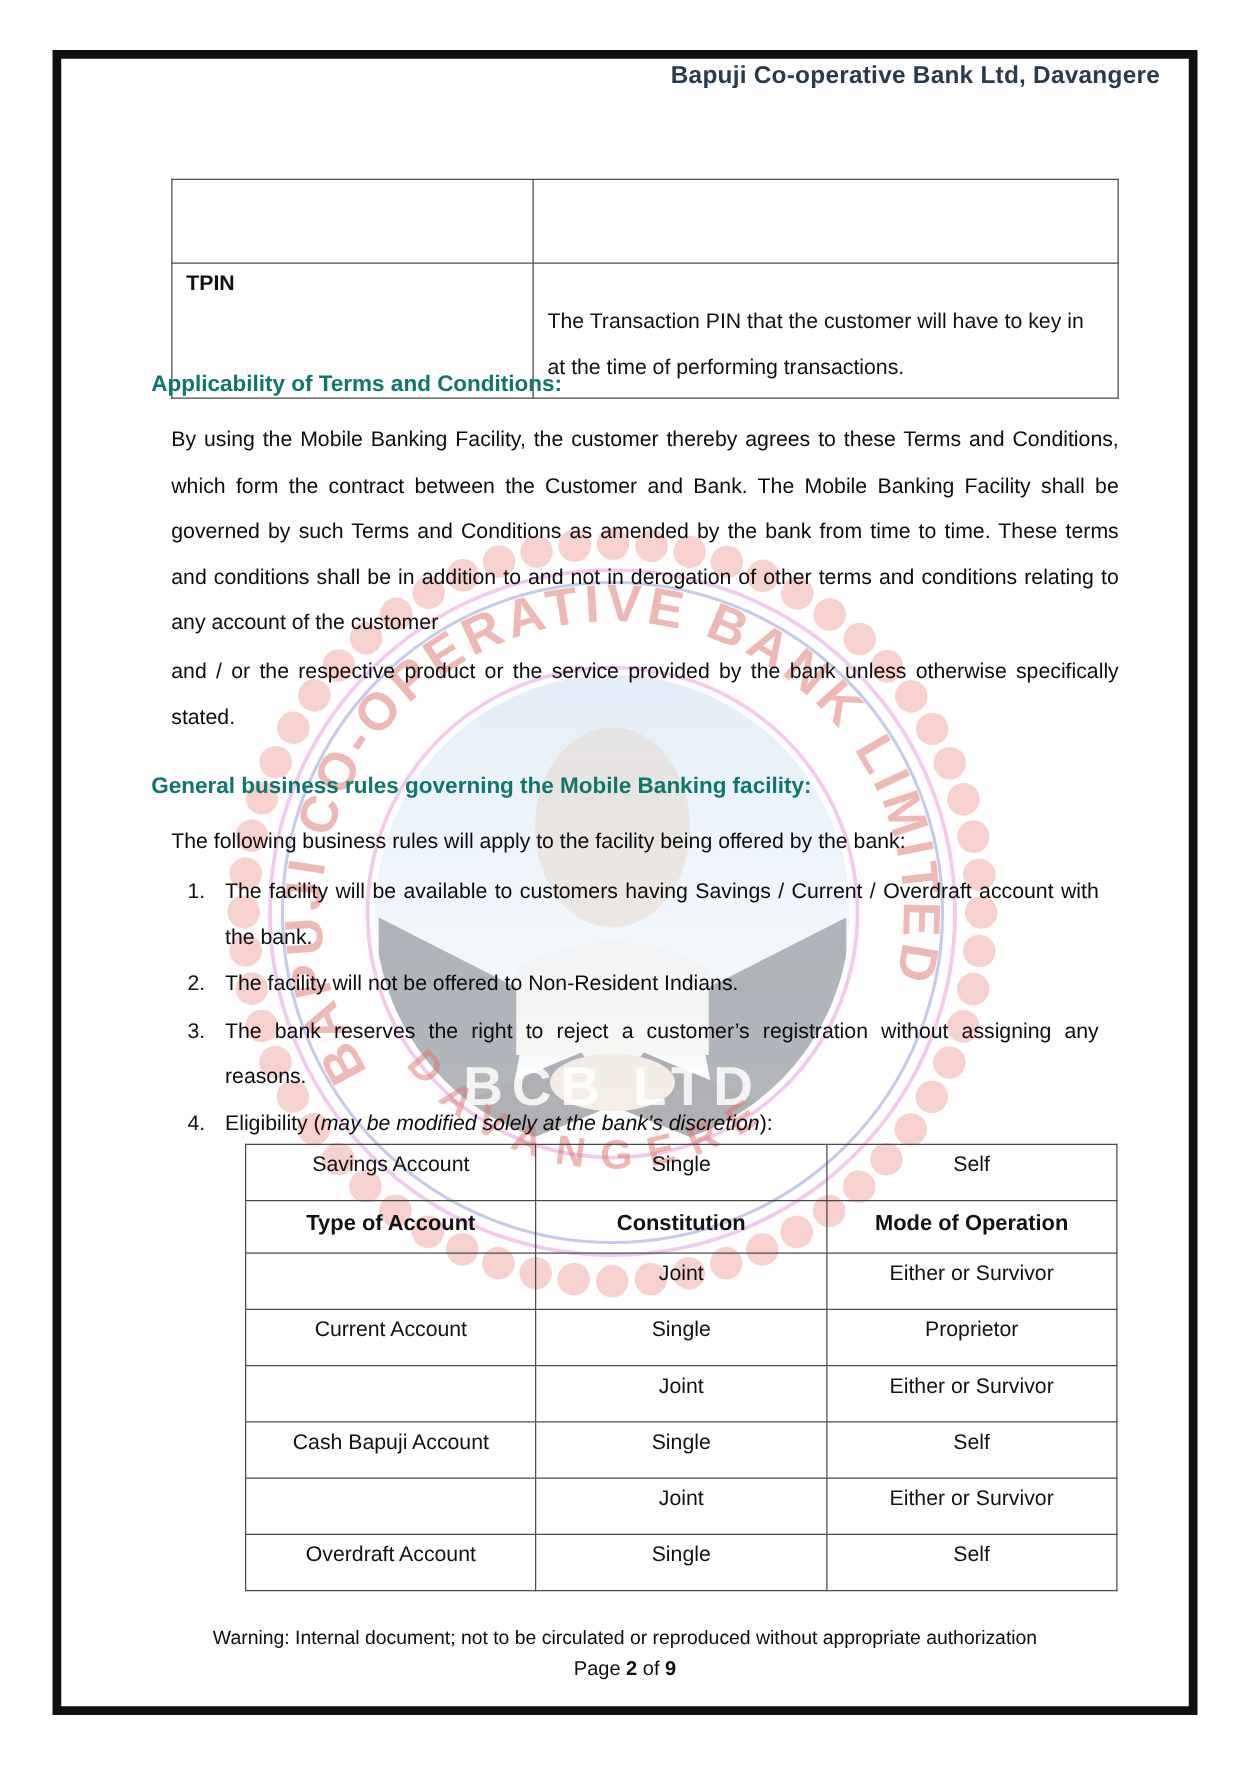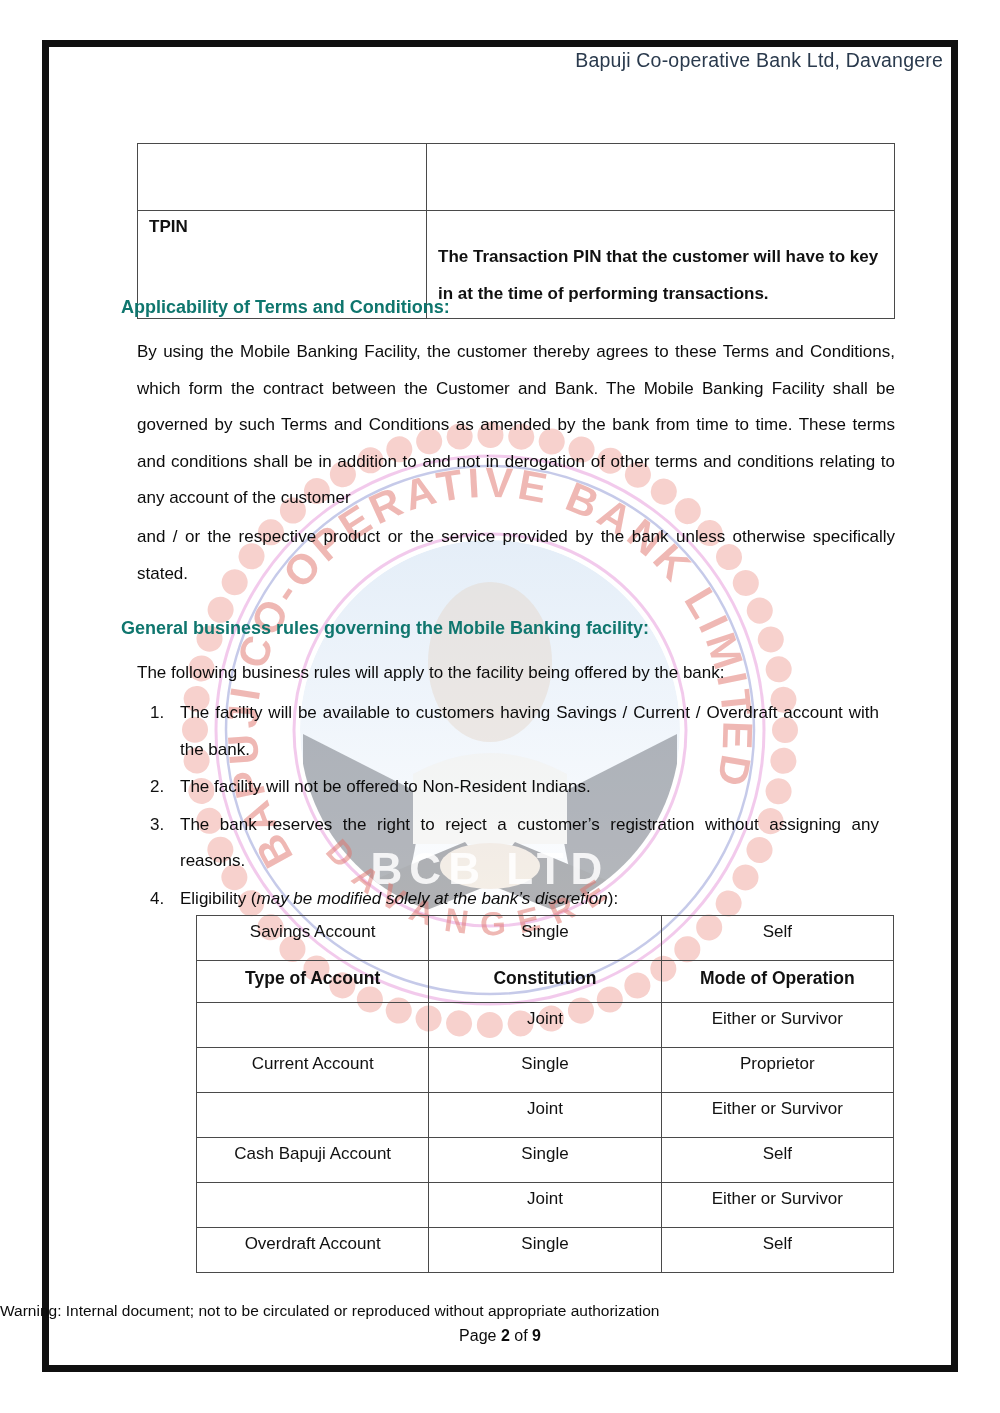--- a/index.html
+++ b/index.html
@@ -5,52 +5,52 @@
   html,body{margin:0;padding:0;}
   body{
     width:1000px;height:1413px;position:relative;background:#ffffff;
     font-family:"Liberation Sans", sans-serif;color:#111;overflow:hidden;
   }
   .frame{
     position:absolute;left:42px;top:40px;width:916px;height:1332px;
     border:7px solid #101010;box-sizing:border-box;z-index:2;pointer-events:none;
   }
   .header-title{
-    position:absolute;top:49px;right:57px;z-index:3;
-    font-size:19.5px;font-weight:normal;color:#2a3a4d;letter-spacing:.2px;
+    position:absolute;top:49px;right:72px;z-index:3;
+    font-size:19.5px;font-weight:bold;color:#2a3a4d;letter-spacing:.2px;
   }
   .watermark{position:absolute;left:163px;top:414px;width:654px;height:640px;z-index:1;}
   .content{position:absolute;inset:0;z-index:3;}
   table{border-collapse:collapse;table-layout:fixed;background:transparent;margin-left:16px;}
   td,th{border:1px solid #4a4a4a;font-size:17px;}
   .def-table{position:absolute;left:121px;top:143px;width:758px;}
   .def-table td{vertical-align:top;padding:6px 11px;}
   .def-table .c-term{width:266px;font-weight:bold;}
   .def-table .r-empty td{height:33px;}
-  .def-table .c-def{line-height:37px;padding-top:27px;font-weight:bold;}
+  .def-table .c-def{line-height:37px;padding-top:27px;}
   .def-table .r-tpin td{height:66px;}
   .h-bold{position:absolute;left:121px;font-size:18px;font-weight:bold;color:#0f766e;}
   .para{
     position:absolute;left:121px;width:758px;font-size:17px;line-height:36.6px;
     text-align:justify;color:#0c0c0c;margin-left:16px;
   }
   .intro{text-align:left;}
   .rule-list{position:absolute;left:150px;top:695px;width:729px;}
   .rule-item{display:flex;margin-bottom:1px;}
   .rule-num{flex:none;width:30px;font-size:17px;line-height:36.5px;}
   .rule-txt{flex:1;font-size:17px;line-height:36.5px;text-align:justify;color:#0c0c0c;}
   .it{font-style:italic;}
   .elig-table{position:absolute;left:180px;top:915px;width:698px;}
   .elig-table th{height:33px;vertical-align:top;padding-top:7px;font-size:17.5px;}
   .elig-table td{height:37px;vertical-align:top;padding-top:6px;text-align:center;}
   .elig-table .c1{width:234px;}
   .elig-table .c2{width:241px;}
   .elig-table .c3{width:223px;}
   .footer-warning{
-    position:absolute;top:1302px;left:0;width:1000px;text-align:left;
+    position:absolute;top:1302px;left:0;width:1000px;text-align:center;
     font-size:15.5px;color:#0c0c0c;
   }
   .footer-page{
     position:absolute;top:1327px;left:0;width:1000px;text-align:center;
     font-size:16px;color:#0c0c0c;
   }
   .footer-page b{font-weight:bold;}
 </style>
 </head>
 <body>

